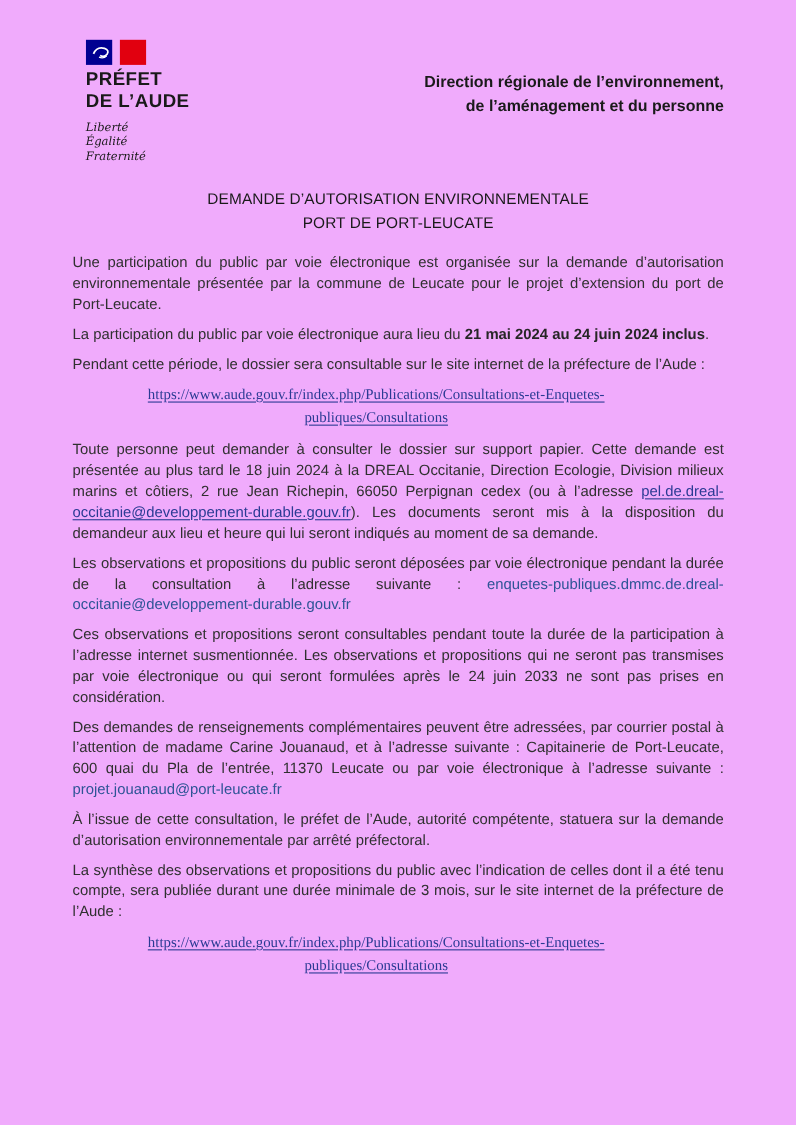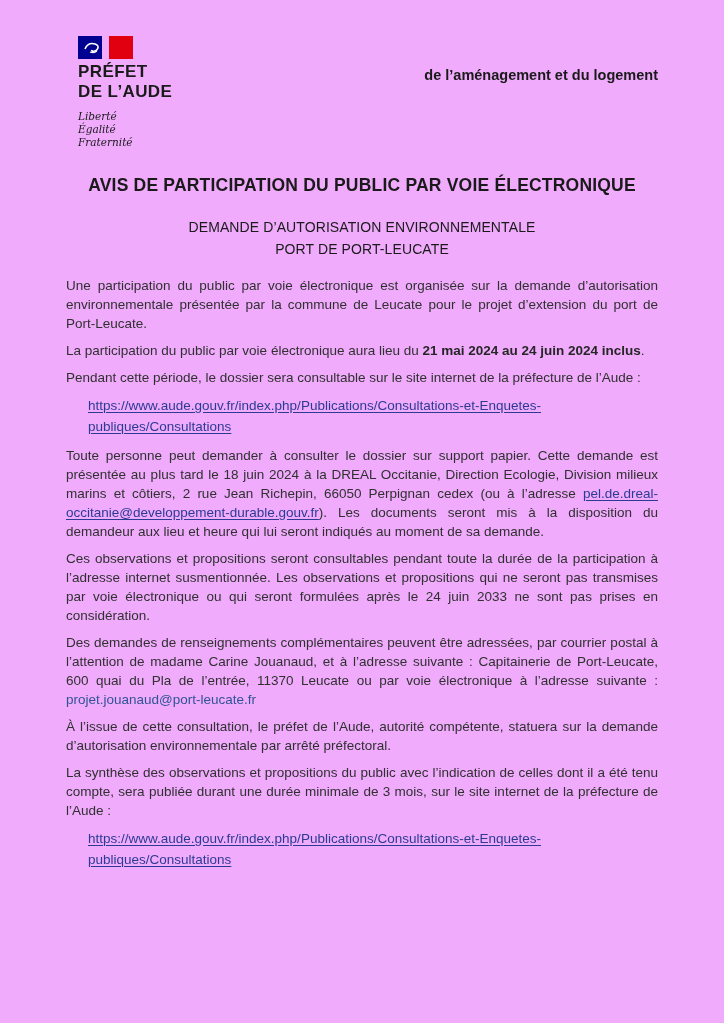--- a/index.html
+++ b/index.html
@@ -77,22 +77,23 @@
     text-underline-offset: 2px;
   }
   a.link-plain {
     color: var(--link-p, #2E5496);
     text-decoration: none;
   }
   .link-block {
     margin: 1px 0 9px 22px;
     max-width: 508px;
     line-height: 21px;
-    text-align: left;
+    text-align: center;
     overflow-wrap: break-word;
+    font-family: Liberation Serif, serif;
   }
 </style>
 </head>
 <body>
 
 <div class="page">
 
   <header class="header">
     <div class="logo-block">
       <svg class="flag" width="55" height="23" viewBox="0 0 55 23" aria-hidden="true">
@@ -106,37 +107,38 @@
         <div>PRÉFET</div>
         <div>DE L’AUDE</div>
       </div>
       <div class="motto">
         <div>Liberté</div>
         <div>Égalité</div>
         <div>Fraternité</div>
       </div>
     </div>
     <div class="direction">
-      <div>de l’aménagement et du logement</div>
+      <div>Direction régionale de l’environnement,</div>
+      <div>de l’aménagement et du personne</div>
     </div>
   </header>
 
-  <h1 class="title">AVIS DE PARTICIPATION DU PUBLIC PAR VOIE ÉLECTRONIQUE</h1>
 
   <h2 class="subtitle">
     <div>DEMANDE D’AUTORISATION ENVIRONNEMENTALE</div>
     <div>PORT DE PORT-LEUCATE</div>
   </h2>
 
   <main class="doc-body">
       <p class="para"><span class="">Une participation du public par voie électronique est organisée sur la demande d’autorisation environnementale présentée par la commune de Leucate pour le projet d’extension du port de Port-Leucate.</span></p>
       <p class="para gap-before"><span class="">La participation du public par voie électronique aura lieu du </span><span class="bold">21 mai 2024 au 24 juin 2024 inclus</span><span class="">.</span></p>
       <p class="para"><span class="">Pendant cette période, le dossier sera consultable sur le site internet de la préfecture de l’Aude :</span></p>
       <div class="link-block"><a href="#" class="link-underline">https://www.aude.gouv.fr/index.php/Publications/Consultations-et-Enquetes-publiques/Consultations</a></div>
       <p class="para"><span class="">Toute personne peut demander à consulter le dossier sur support papier. Cette demande est présentée au plus tard le 18 juin 2024 à la DREAL Occitanie, Direction Ecologie, Division milieux marins et côtiers, 2 rue Jean Richepin, 66050 Perpignan cedex (ou à l’adresse </span><a href="#" class="link-underline">pel.de.dreal-occitanie@developpement-durable.gouv.fr</a><span class="">). Les documents seront mis à la disposition du demandeur aux lieu et heure qui lui seront indiqués au moment de sa demande.</span></p>
+      <p class="para"><span class="">Les observations et propositions du public seront déposées par voie électronique pendant la durée de la consultation à l’adresse suivante : </span><a href="#" class="link-plain">enquetes-publiques.dmmc.de.dreal-occitanie@developpement-durable.gouv.fr</a></p>
       <p class="para"><span class="">Ces observations et propositions seront consultables pendant toute la durée de la participation à l’adresse internet susmentionnée. Les observations et propositions qui ne seront pas transmises par voie électronique ou qui seront formulées après le 24 juin 2033 ne sont pas prises en considération.</span></p>
       <p class="para"><span class="">Des demandes de renseignements complémentaires peuvent être adressées, par courrier postal à l’attention de madame Carine Jouanaud, et à l’adresse suivante : Capitainerie de Port-Leucate, 600 quai du Pla de l’entrée, 11370 Leucate ou par voie électronique à l’adresse suivante : </span><a href="#" class="link-plain">projet.jouanaud@port-leucate.fr</a></p>
       <p class="para"><span class="">À l’issue de cette consultation, le préfet de l’Aude, autorité compétente, statuera sur la demande  d’autorisation environnementale par arrêté préfectoral.</span></p>
       <p class="para"><span class="">La synthèse des observations et propositions du public avec l’indication de celles dont il a été tenu compte, sera publiée durant une durée minimale de 3 mois, sur le site internet de la préfecture de l’Aude :</span></p>
       <div class="link-block"><a href="#" class="link-underline">https://www.aude.gouv.fr/index.php/Publications/Consultations-et-Enquetes-publiques/Consultations</a></div>
     </main>
 
 </div>
 
 </body></html>

